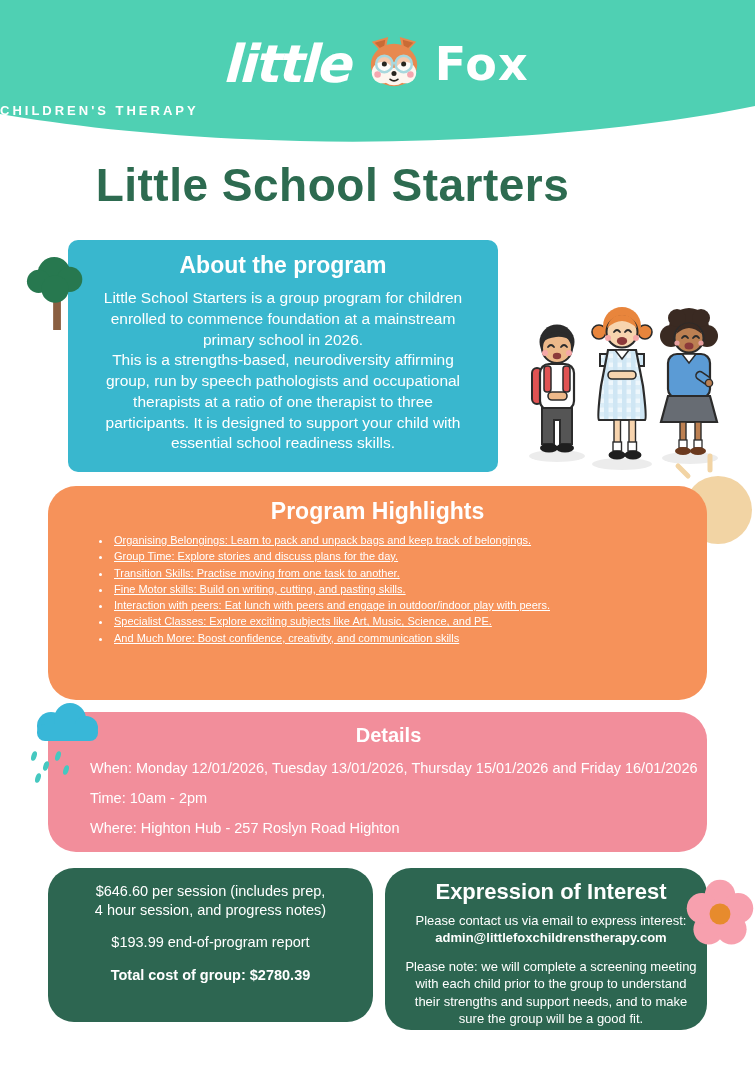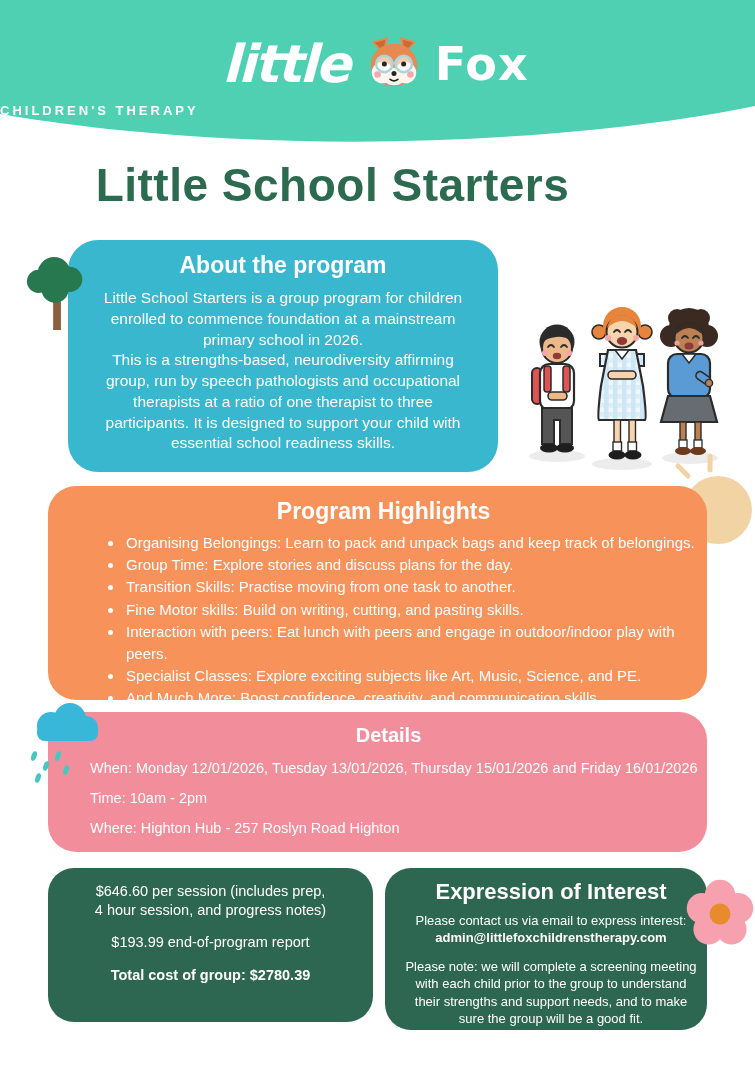--- a/index.html
+++ b/index.html
@@ -33,34 +33,34 @@
     position:absolute; top:158px; left:0; width:665px; margin:0;
     text-align:center; font-size:46px; font-weight:bold;
     color:var(--title_green,#2d6b50); letter-spacing:0.5px;
   }
   
   .card { position:absolute; color:#fff; box-sizing:border-box; }
   .card h2 { text-align:center; font-weight:bold; margin:0; }
   
   .about-card {
     left:68px; top:240px; width:430px; height:232px;
-    background:var(--about_cyan,#39b7ce); border-radius:30px;
+    background:var(--about_cyan,#39b7ce); border-radius:10px;
     padding:12px 24px; z-index:2;
   }
   .about-card h2 { font-size:23px; margin-bottom:9px; }
   .about-card p { margin:0; text-align:center; font-size:15.5px; line-height:1.34; }
   
   .highlights-card {
     left:48px; top:486px; width:659px; height:214px;
     background:var(--highlights_orange,#f6925a); border-radius:28px;
-    padding:12px 0 0 12px; z-index:2;
+    padding:12px 0 0 0; z-index:2;
   }
   .highlights-card h2 { font-size:23px; margin-bottom:7px; }
   .highlights-card ul { margin:0; padding:0 12px 0 64px; }
-  .highlights-card li { font-size:15px; line-height:1.48; padding-left:2px; }
+  .highlights-card li { font-size:11px; line-height:1.48; padding-left:2px;text-decoration:underline; }
   .highlights-card li::marker { color:#fff; }
   
   .details-card {
     left:48px; top:712px; width:659px; height:140px;
     background:var(--details_pink,#f28e9b); border-radius:28px;
     padding:12px 20px 0 42px; z-index:2;
   }
   .details-card h2 { font-size:20px; margin-bottom:13px; }
   .details-line { font-size:14.5px; margin-bottom:14px; white-space:nowrap; }
   

